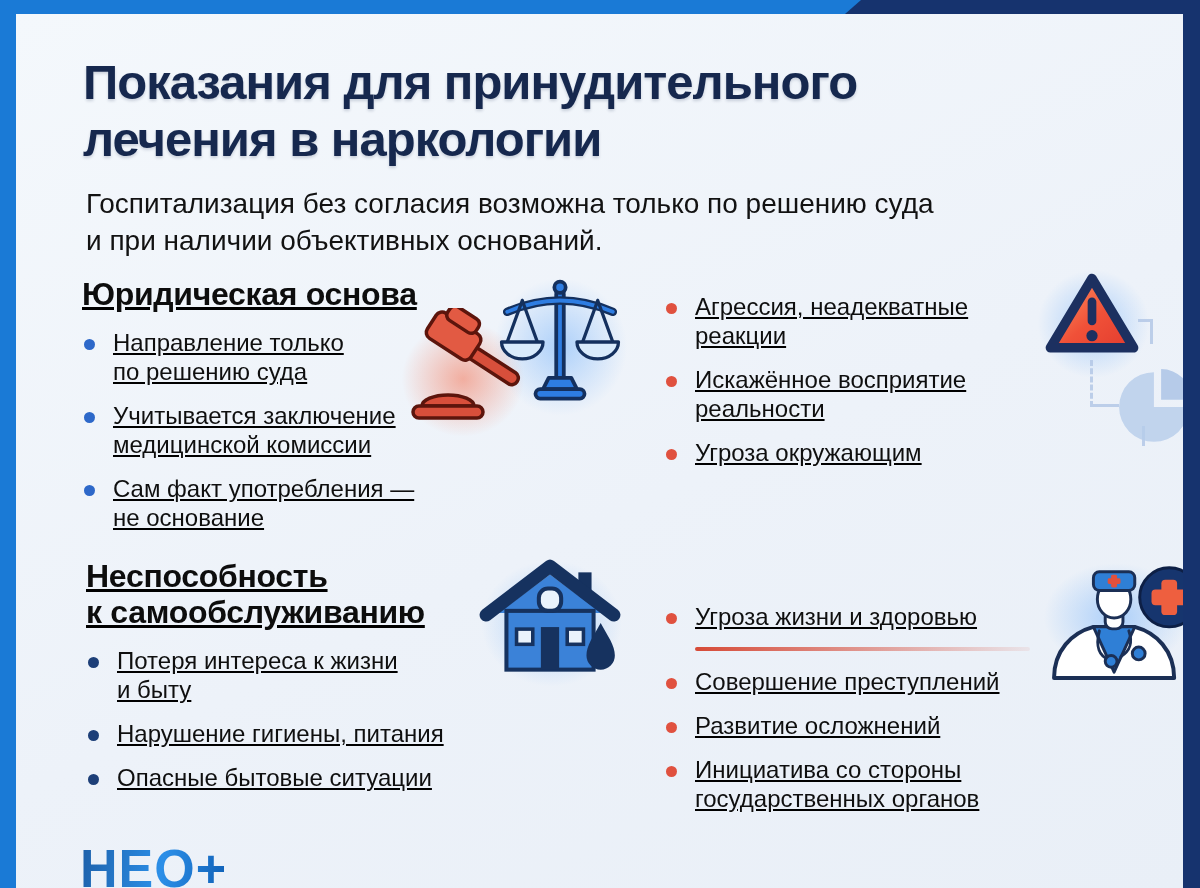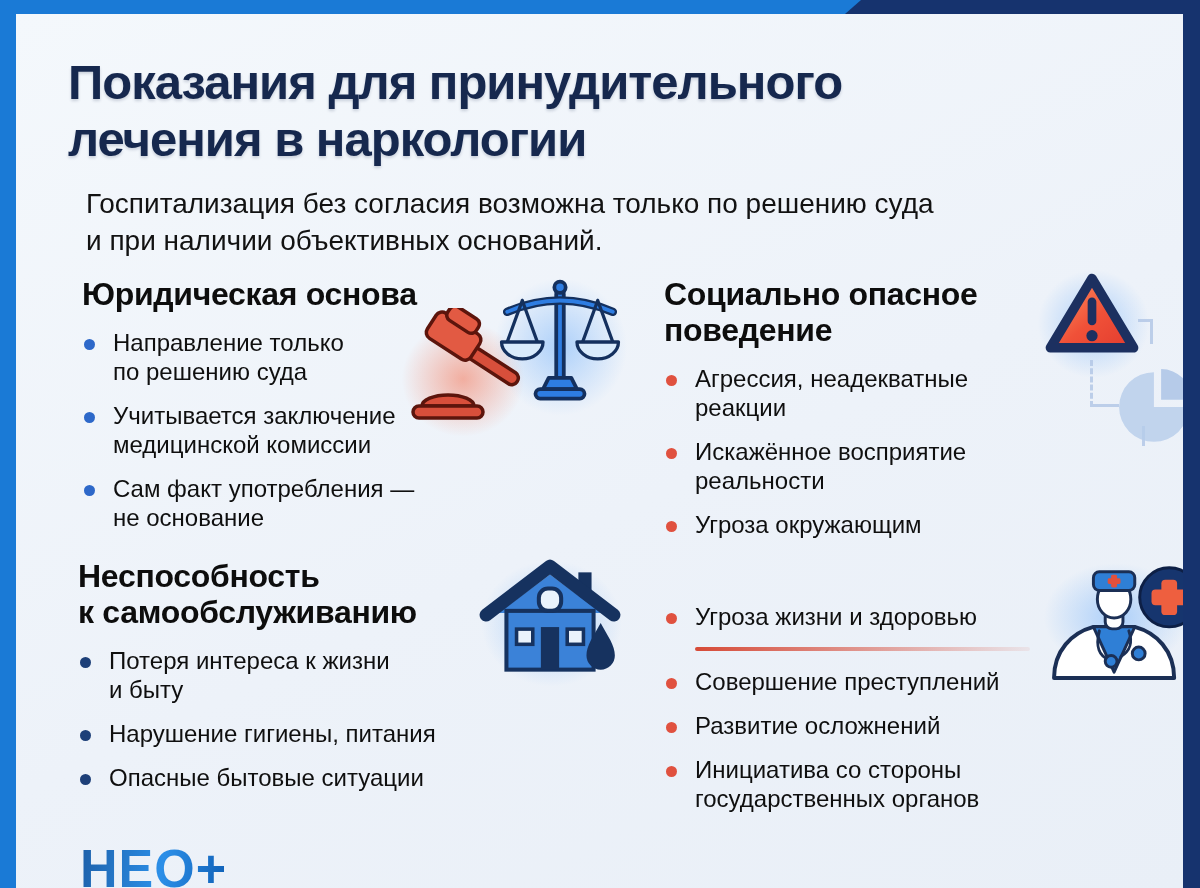--- a/index.html
+++ b/index.html
@@ -9,31 +9,31 @@
     background:var(--frame-blue,#1a7ad6);
   }
   .frame-navy-right{position:absolute;top:0;right:0;width:17px;height:100%;
     background:var(--frame-navy,#16336e);z-index:3;}
   .frame-navy-top{position:absolute;top:0;left:845px;right:0;height:14px;
     background:var(--frame-navy,#16336e);z-index:3;
     clip-path:polygon(0 100%,16px 0,100% 0,100% 100%);}
   .panel{position:absolute;left:16px;top:14px;right:17px;bottom:0;
     background:linear-gradient(155deg,#f4f8fc 0%,#edf2f9 55%,#e9eff7 100%);z-index:1;}
 
-  .page-title{position:absolute;left:52px;top:40px;width:960px;margin:0;
+  .page-title{position:absolute;left:67px;top:40px;width:960px;margin:0;
     font-size:49px;line-height:1.17;font-weight:bold;letter-spacing:-1px;
     color:var(--title-navy,#16284e);white-space:pre-line;
     text-shadow:0 2px 3px rgba(20,40,80,.18);}
   .page-subtitle{position:absolute;left:66px;top:168px;width:960px;margin:4px;
     font-size:28px;line-height:1.32;color:var(--text-black,#121212);white-space:pre-line;}
 
-  .section{position:absolute;}
+  .section{position:absolute;text-decoration:underline;}
   .sec-legal{left:66px;top:262px;width:560px;}
   .sec-social{left:648px;top:262px;width:420px;}
-  .sec-selfcare{left:62px;top:544px;width:560px;}
+  .sec-selfcare{left:70px;top:544px;width:560px;}
   .sec-conseq{left:648px;top:544px;width:430px;}
   .section h2{margin:0;font-size:32px;line-height:1.13;font-weight:bold;
     color:#0d0d0d;white-space:pre-line;letter-spacing:-.3px;}
   .section ul{list-style:none;margin:16px 0 0 0;padding:0;}
   .section li{position:relative;padding-left:31px;margin-bottom:15px;
     font-size:24px;line-height:1.21;color:#0f0f0f;white-space:pre-line;}
   .section li::before{content:"";position:absolute;left:2px;top:11px;
     width:11px;height:11px;border-radius:50%;}
   .dots-blue  li::before{background:var(--bullet-blue,#2d68c9);}
   .dots-navy  li::before{background:var(--bullet-navy,#1d3f78);}
@@ -79,22 +79,20 @@
       <li>Направление только
 по решению суда</li>
       <li>Учитывается заключение
 медицинской комиссии</li>
       <li>Сам факт употребления —
 не основание</li>
     </ul>
   </section>
 
   <section class="section sec-social">
-    <h2>Социально опасное
-поведение</h2>
     <ul class="dots-red">
       <li>Агрессия, неадекватные
 реакции</li>
       <li>Искажённое восприятие
 реальности</li>
       <li>Угроза окружающим</li>
     </ul>
   </section>
 
   <section class="section sec-selfcare">

